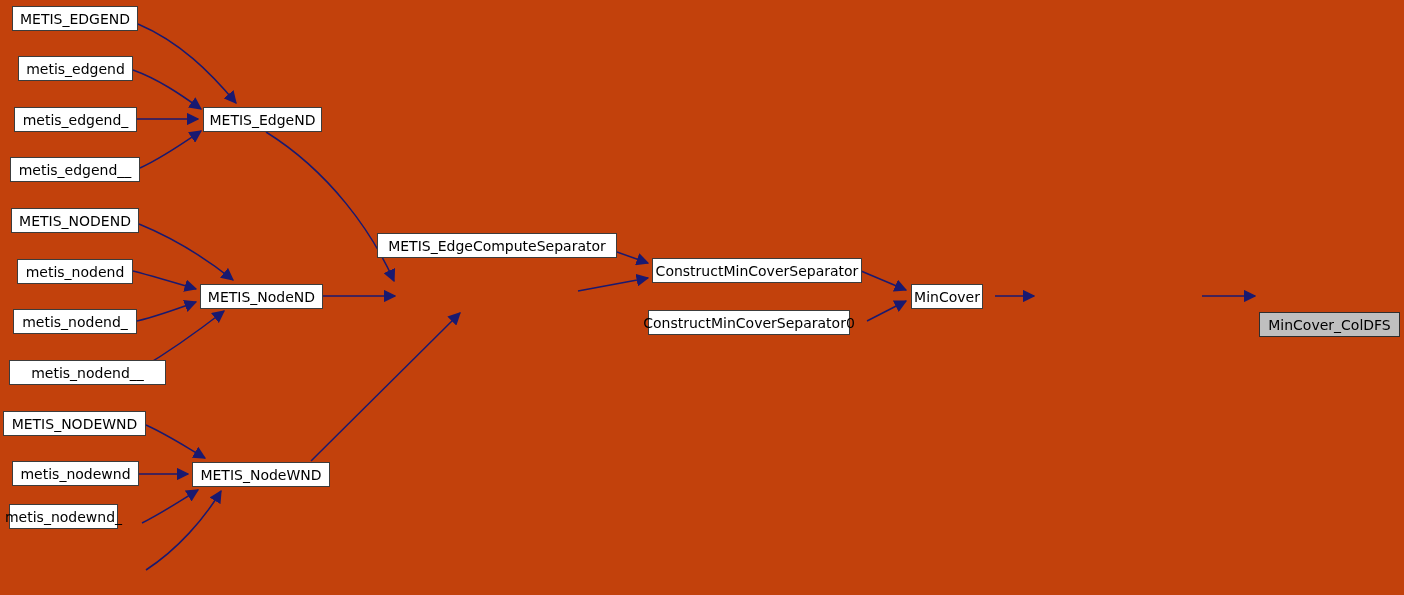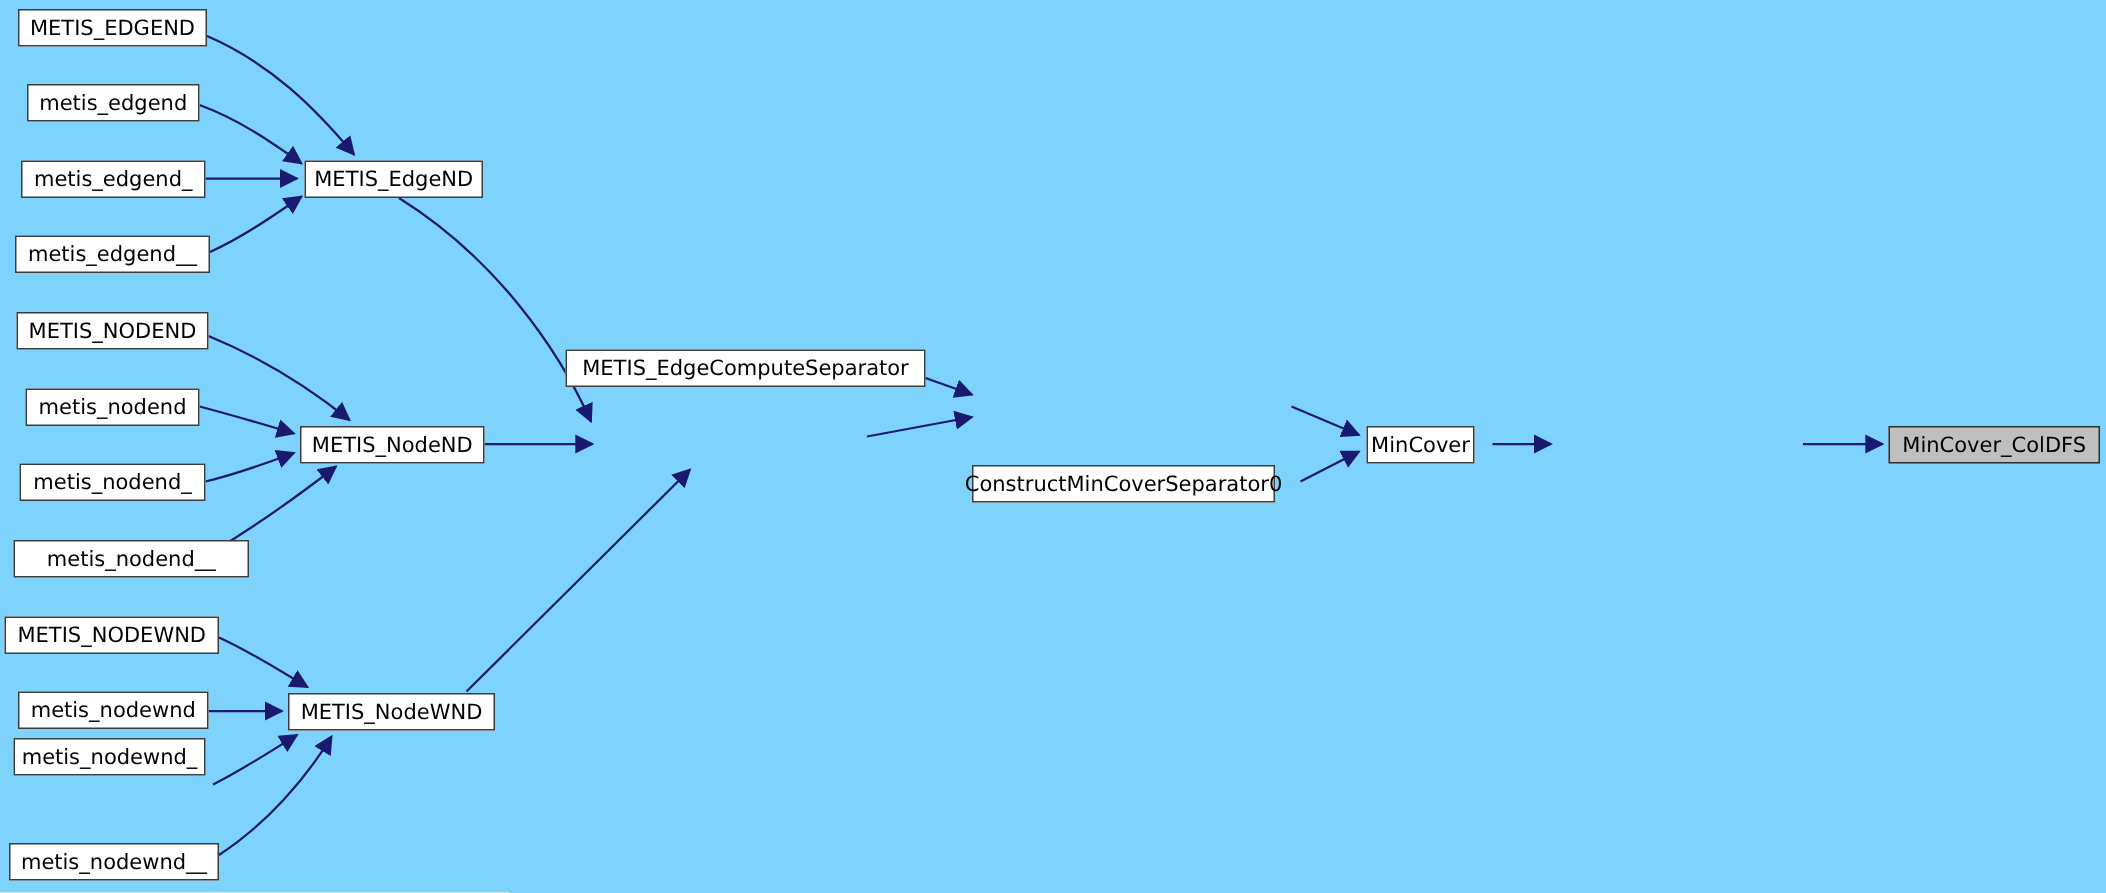--- a/index.html
+++ b/index.html
@@ -5,21 +5,21 @@
   html, body {
     margin: 0;
     padding: 0;
     background: #ffffff;
     font-family: "DejaVu Sans", "Liberation Sans", sans-serif;
   }
   .canvas {
     position: relative;
     width: 1404px;
     height: 595px;
-    background: #7dd3fc;
+    background: #c2410c;
     overflow: hidden;
   }
   .edges {
     position: absolute;
     left: 0;
     top: 0;
     width: 1404px;
     height: 595px;
     pointer-events: none;
   }
@@ -34,20 +34,21 @@
     display: flex;
     align-items: center;
     justify-content: center;
     white-space: nowrap;
     cursor: pointer;
   }
   .node.highlight {
     background: #bfbfbf;
     border-color: #2e2e2e;
     cursor: default;
+    margin-top: 28px;
   }
   .edge {
     stroke: #191970;
     stroke-width: 1.5;
     fill: none;
   }
 </style>
 </head>
 <body>
 
@@ -89,24 +90,24 @@
   <div class="node" style="left:203px; top:107px; width:119px">METIS_EdgeND</div>
 
   <div class="node" style="left:11px;  top:208px; width:128px">METIS_NODEND</div>
   <div class="node" style="left:17px;  top:259px; width:116px">metis_nodend</div>
   <div class="node" style="left:13px;  top:309px; width:124px">metis_nodend_</div>
   <div class="node" style="left:9px;   top:360px; width:157px">metis_nodend__</div>
   <div class="node" style="left:200px; top:284px; width:123px">METIS_NodeND</div>
 
   <div class="node" style="left:3px;   top:411px; width:143px">METIS_NODEWND</div>
   <div class="node" style="left:12px;  top:461px; width:127px">metis_nodewnd</div>
-  <div class="node" style="left:9px;   top:492px; width:128px">metis_nodewnd_</div>
-  <div class="node" style="left:6px;   top:562px; width:140px">metis_nodewnd__</div>
+  <div class="node" style="left:9px;   top:504px; width:109px">metis_nodewnd_</div>
   <div class="node" style="left:192px; top:462px; width:138px">METIS_NodeWND</div>
 
   <div class="node" style="left:377px; top:233px; width:240px">METIS_EdgeComputeSeparator</div>
 
+  <div class="node" style="left:652px; top:258px; width:210px">ConstructMinCoverSeparator</div>
   <div class="node" style="left:648px; top:310px; width:202px">ConstructMinCoverSeparator0</div>
 
   <div class="node" style="left:911px; top:284px; width:72px">MinCover</div>
   <div class="node highlight" style="left:1259px;top:284px; width:141px">MinCover_ColDFS</div>
 
 </div>
 
 </body></html>

